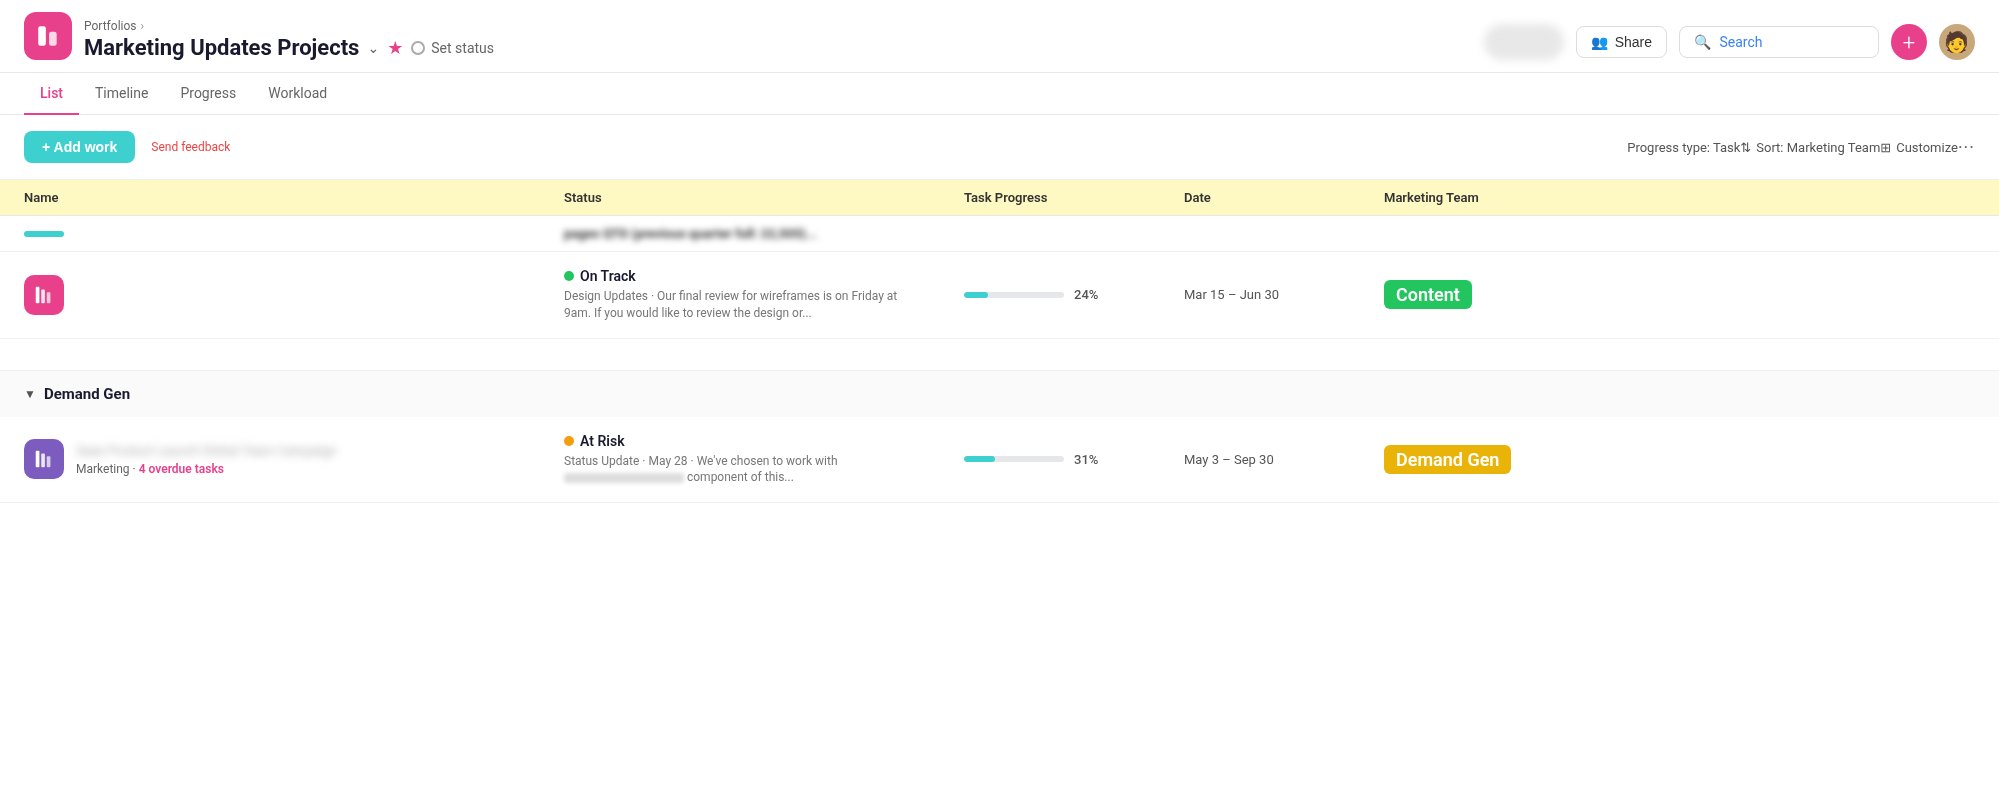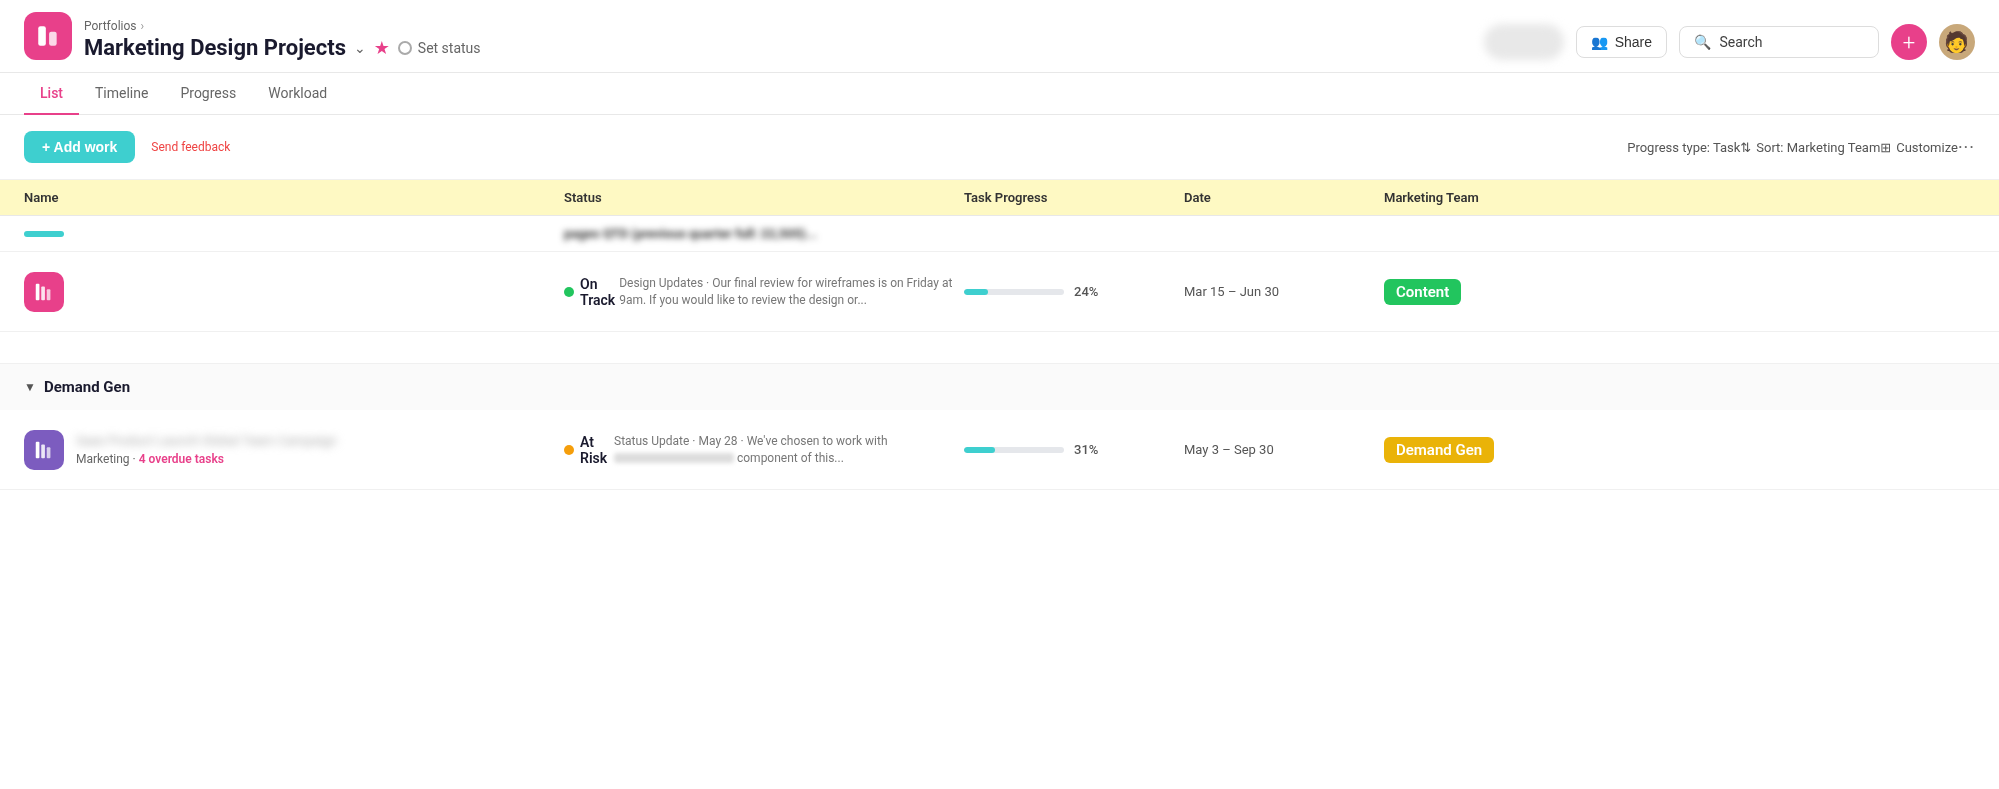--- a/index.html
+++ b/index.html
@@ -18,21 +18,21 @@
     .star-icon { color: #e8408a; font-size: 18px; cursor: pointer; }
     .set-status { display: flex; align-items: center; gap: 6px; color: #666; font-size: 14px; cursor: pointer; }
     .status-circle { width: 14px; height: 14px; border: 2px solid #aaa; border-radius: 50%; }
     .header-right { display: flex; align-items: center; gap: 12px; margin-left: auto; }
     .avatar-group { display: flex; align-items: center; }
     .avatar-blob { width: 80px; height: 36px; background: #e8e8e8; border-radius: 18px; filter: blur(4px); }
     .share-btn { display: flex; align-items: center; gap: 6px; border: 1px solid #ddd; border-radius: 8px; padding: 7px 14px; font-size: 14px; cursor: pointer; background: #fff; color: #333; font-weight: 500; }
     .share-icon { font-size: 14px; color: #555; }
     .search-box { display: flex; align-items: center; gap: 8px; border: 1px solid #ddd; border-radius: 8px; padding: 7px 14px; width: 200px; background: #fff; cursor: text; }
     .search-icon { color: #999; font-size: 14px; }
-    .search-text { color: #404040; font-size: 14px; }
+    .search-text { color: #3b82f6; font-size: 14px; }
     .add-btn { width: 36px; height: 36px; background: #e8408a; border-radius: 50%; display: flex; align-items: center; justify-content: center; cursor: pointer; color: #fff; font-size: 22px; font-weight: 300; }
     .user-avatar { width: 36px; height: 36px; border-radius: 50%; background: #c8a87a; overflow: hidden; display: flex; align-items: center; justify-content: center; font-size: 20px; cursor: pointer; }
 
     
     .tabs { display: flex; align-items: flex-end; gap: 0; padding: 0 24px; border-bottom: 1px solid #e8e8e8; }
     .tab { padding: 12px 16px; font-size: 14px; color: #666; cursor: pointer; border-bottom: 2px solid transparent; margin-bottom: -1px; }
     .tab.active { color: #e8408a; border-bottom: 2px solid #e8408a; font-weight: 500; }
 
     
     .toolbar { display: flex; align-items: center; padding: 16px 24px; gap: 16px; border-bottom: 1px solid #f0f0f0; }
@@ -59,36 +59,36 @@
     .row-name-cell { display: flex; align-items: center; gap: 12px; }
     .project-icon { width: 40px; height: 40px; border-radius: 10px; display: flex; align-items: center; justify-content: center; flex-shrink: 0; }
     .project-icon.pink { background: #e8408a; }
     .project-icon.purple { background: #7c5cbf; }
     .project-icon svg { color: #fff; }
     .row-name-info { display: flex; flex-direction: column; gap: 4px; }
     .row-project-name { font-size: 13px; color: #aaa; filter: blur(4px); user-select: none; }
     .row-team { font-size: 12px; color: #666; }
     .row-team .overdue { color: #e8408a; font-weight: 600; }
 
-    .status-cell { display: flex; flex-direction: row; gap: 4px; }
+    .status-cell { display: flex; flex-direction: column; gap: 4px; }
     .status-badge { display: flex; align-items: center; gap: 6px; font-size: 14px; font-weight: 600; }
     .status-dot { width: 10px; height: 10px; border-radius: 50%; flex-shrink: 0; }
     .status-dot.green { background: #22c55e; }
     .status-dot.orange { background: #f59e0b; }
     .status-desc { font-size: 12px; color: #777; line-height: 1.4; max-width: 350px; }
 
     .progress-cell { display: flex; align-items: center; gap: 10px; }
     .progress-bar-bg { width: 100px; height: 6px; background: #e5e7eb; border-radius: 3px; overflow: hidden; flex-shrink: 0; }
     .progress-bar-fill { height: 100%; background: #3ecfcf; border-radius: 3px; }
     .progress-pct { font-size: 13px; color: #555; font-weight: 500; }
 
     .date-cell { font-size: 13px; color: #555; }
 
     .tag-cell { display: flex; align-items: center; }
-    .tag { border-radius: 6px; padding: 4px 12px; font-size: 15px; font-weight: 600; color: #fff; }
+    .tag { border-radius: 6px; padding: 4px 12px; font-size: 18px; font-weight: 600; color: #fff; }
     .tag.green-tag { background: #22c55e; }
     .tag.yellow-tag { background: #eab308; color: #fff; }
 
     
     .partial-row { display: grid; grid-template-columns: 540px 400px 220px 200px 1fr; padding: 10px 24px; border-bottom: 1px solid #f0f0f0; align-items: center; }
     .partial-row-name { display: flex; align-items: center; gap: 12px; }
     .partial-icon-bar { width: 40px; height: 6px; background: #3ecfcf; border-radius: 3px; }
     .partial-blurred { font-size: 13px; color: #aaa; filter: blur(3px); }
   </style>
 </head>
@@ -100,21 +100,21 @@
       <rect x="3" y="3" width="7" height="18" rx="2" fill="white"></rect>
       <rect x="13" y="8" width="7" height="13" rx="2" fill="white" opacity="0.8"></rect>
     </svg>
   </div>
   <div class="header-title-area">
     <div class="breadcrumb">
       <span>Portfolios</span>
       <span class="breadcrumb-chevron">›</span>
     </div>
     <div class="title-row">
-      <span class="page-title">Marketing Design Projects</span>
+      <span class="page-title">Marketing Updates Projects</span>
       <span class="dropdown-chevron">⌄</span>
       <span class="star-icon">★</span>
       <span class="set-status">
         <span class="status-circle"></span>
         <span>Set status</span>
       </span>
     </div>
   </div>
   <div class="header-right">
     <div class="avatar-group">

